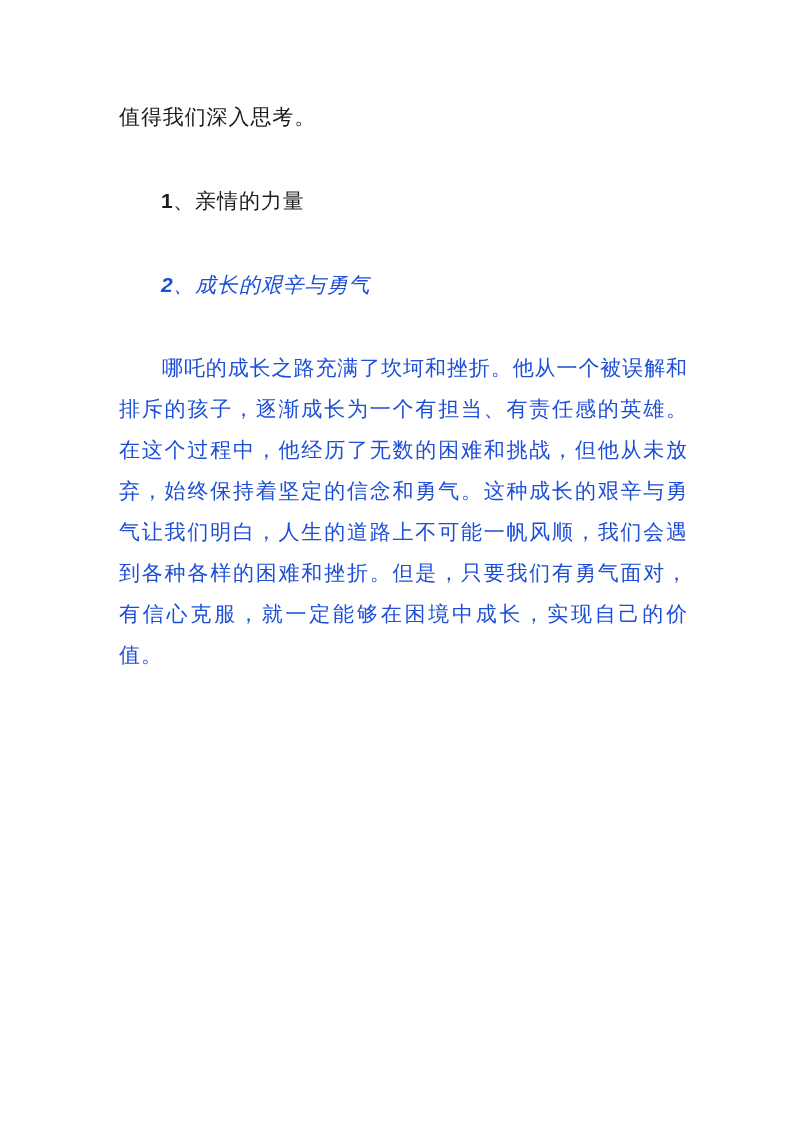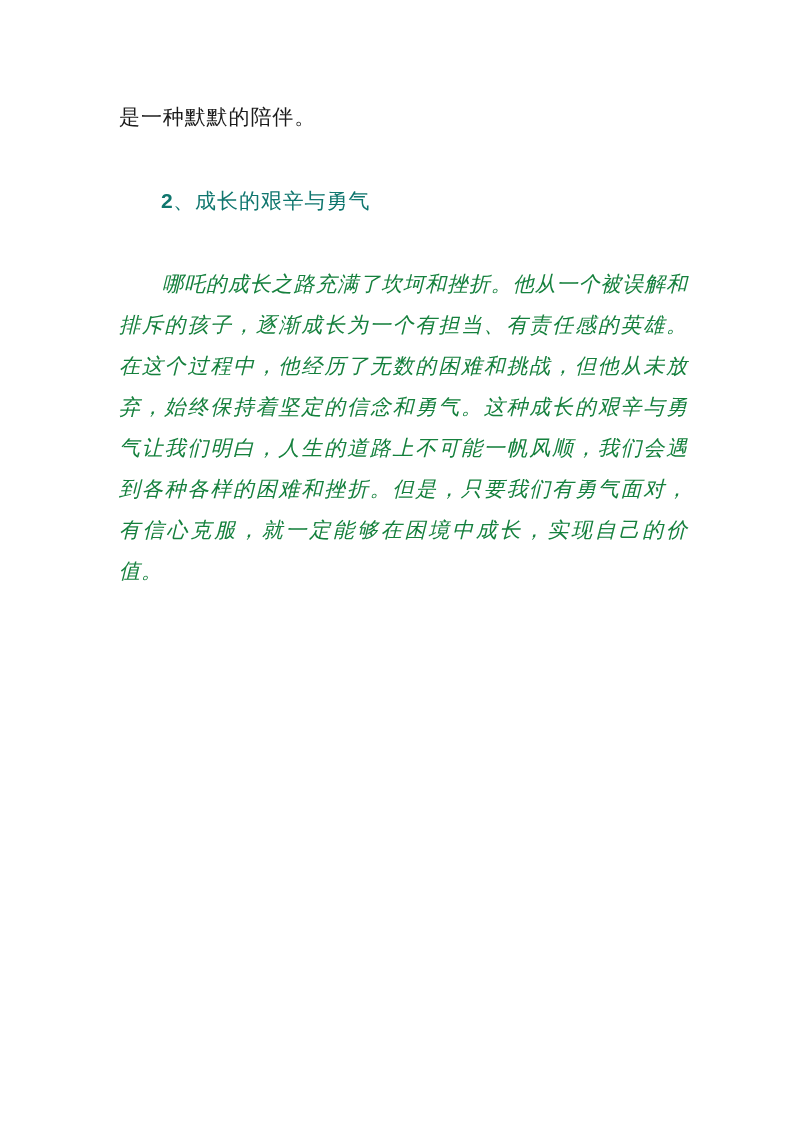--- a/index.html
+++ b/index.html
@@ -42,17 +42,18 @@
     font-family: "Liberation Sans", "DejaVu Sans", sans-serif;
     font-weight: 600;
     letter-spacing: 0.5px;
   }
 </style>
 </head>
 <body>
 
 <div class="page" style="background: rgb(255, 255, 255);">
   <div class="doc-content">
-      <p class="block paragraph" style="color: rgb(27, 27, 27);">是一种默默的陪伴。</p>
-      <p class="block heading" style="color: #0f766e;"><span class="h-num">2</span><span>、成长的艰辛与勇气</span></p>
-      <p class="block paragraph indent" style="color: #15803d; font-style: italic;">哪吒的成长之路充满了坎坷和挫折。他从一个被误解和排斥的孩子，逐渐成长为一个有担当、有责任感的英雄。在这个过程中，他经历了无数的困难和挑战，但他从未放弃，始终保持着坚定的信念和勇气。这种成长的艰辛与勇气让我们明白，人生的道路上不可能一帆风顺，我们会遇到各种各样的困难和挫折。但是，只要我们有勇气面对，有信心克服，就一定能够在困境中成长，实现自己的价值。</p>
+      <p class="block paragraph" style="color: rgb(27, 27, 27);">值得我们深入思考。</p>
+      <p class="block heading" style="color: rgb(27, 27, 27);"><span class="h-num">1</span><span>、亲情的力量</span></p>
+      <p class="block heading" style="color: #1d4ed8; font-style: italic;"><span class="h-num">2</span><span>、成长的艰辛与勇气</span></p>
+      <p class="block paragraph indent" style="color: #1d4ed8;">哪吒的成长之路充满了坎坷和挫折。他从一个被误解和排斥的孩子，逐渐成长为一个有担当、有责任感的英雄。在这个过程中，他经历了无数的困难和挑战，但他从未放弃，始终保持着坚定的信念和勇气。这种成长的艰辛与勇气让我们明白，人生的道路上不可能一帆风顺，我们会遇到各种各样的困难和挫折。但是，只要我们有勇气面对，有信心克服，就一定能够在困境中成长，实现自己的价值。</p>
     </div>
 </div>
 
 </body></html>

